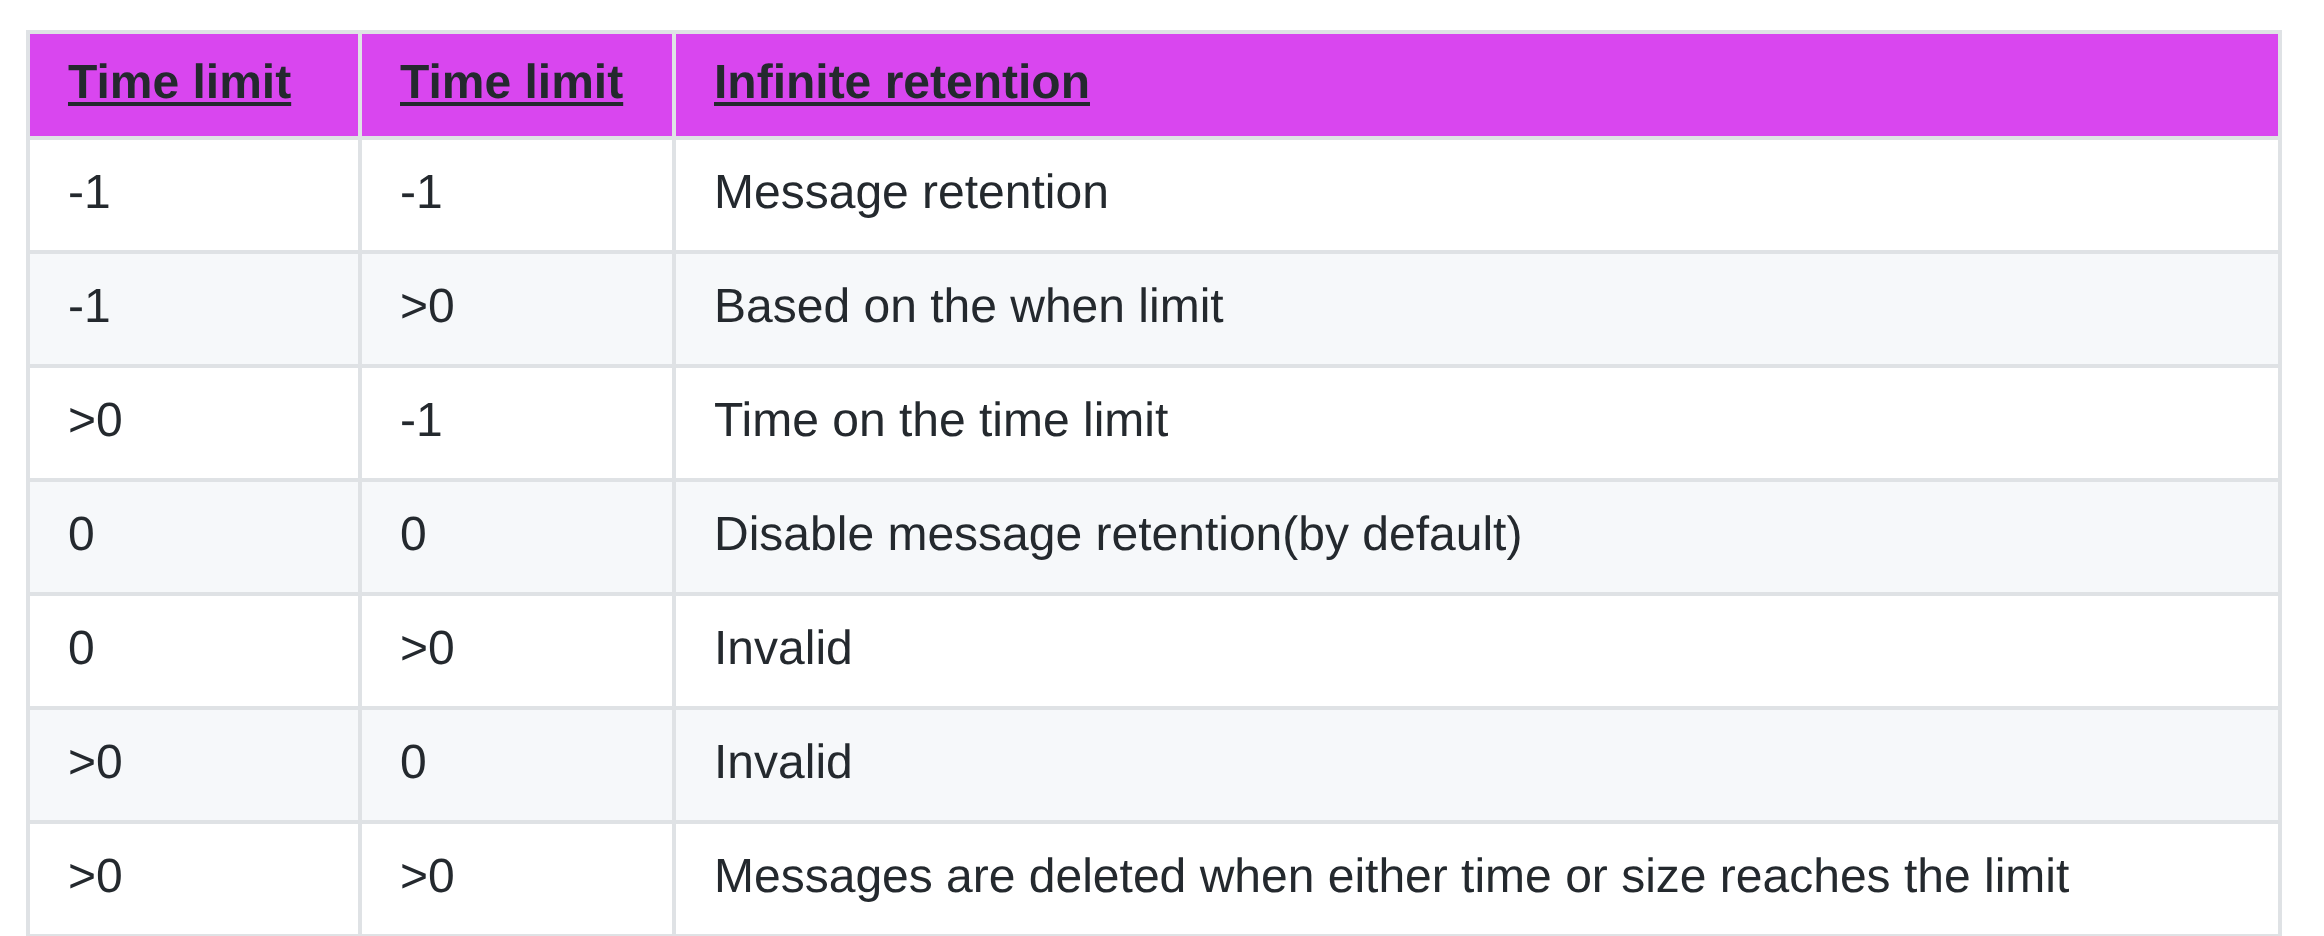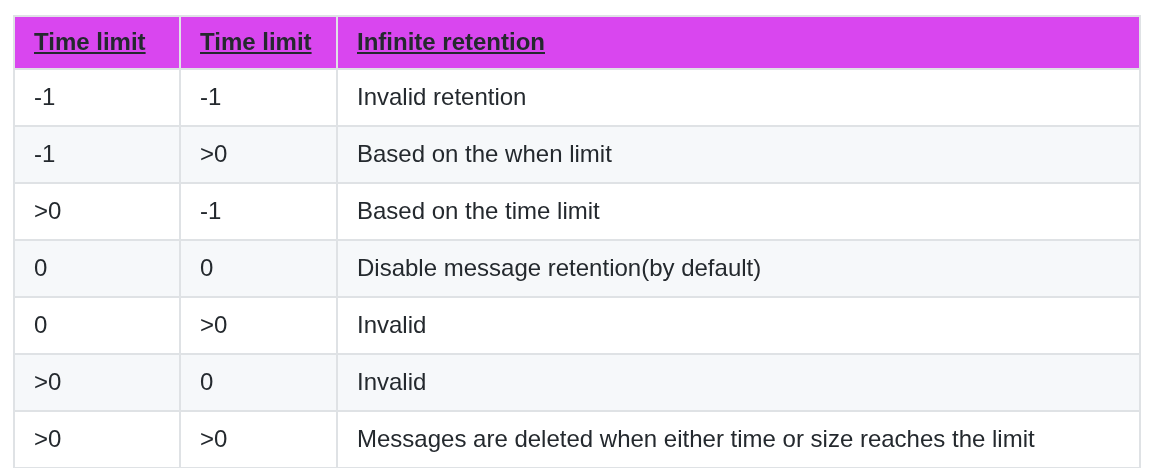--- a/index.html
+++ b/index.html
@@ -62,31 +62,31 @@
       <tr>
         <th>Time limit</th>
         <th>Time limit</th>
         <th>Infinite retention</th>
       </tr>
     </thead>
     <tbody>
       <tr>
         <td>-1</td>
         <td>-1</td>
-        <td>Invalid retention</td>
+        <td>Message retention</td>
       </tr>
       <tr>
         <td>-1</td>
         <td>&gt;0</td>
         <td>Based on the when limit</td>
       </tr>
       <tr>
         <td>&gt;0</td>
         <td>-1</td>
-        <td>Based on the time limit</td>
+        <td>Time on the time limit</td>
       </tr>
       <tr>
         <td>0</td>
         <td>0</td>
         <td>Disable message retention(by default)</td>
       </tr>
       <tr>
         <td>0</td>
         <td>&gt;0</td>
         <td>Invalid</td>

